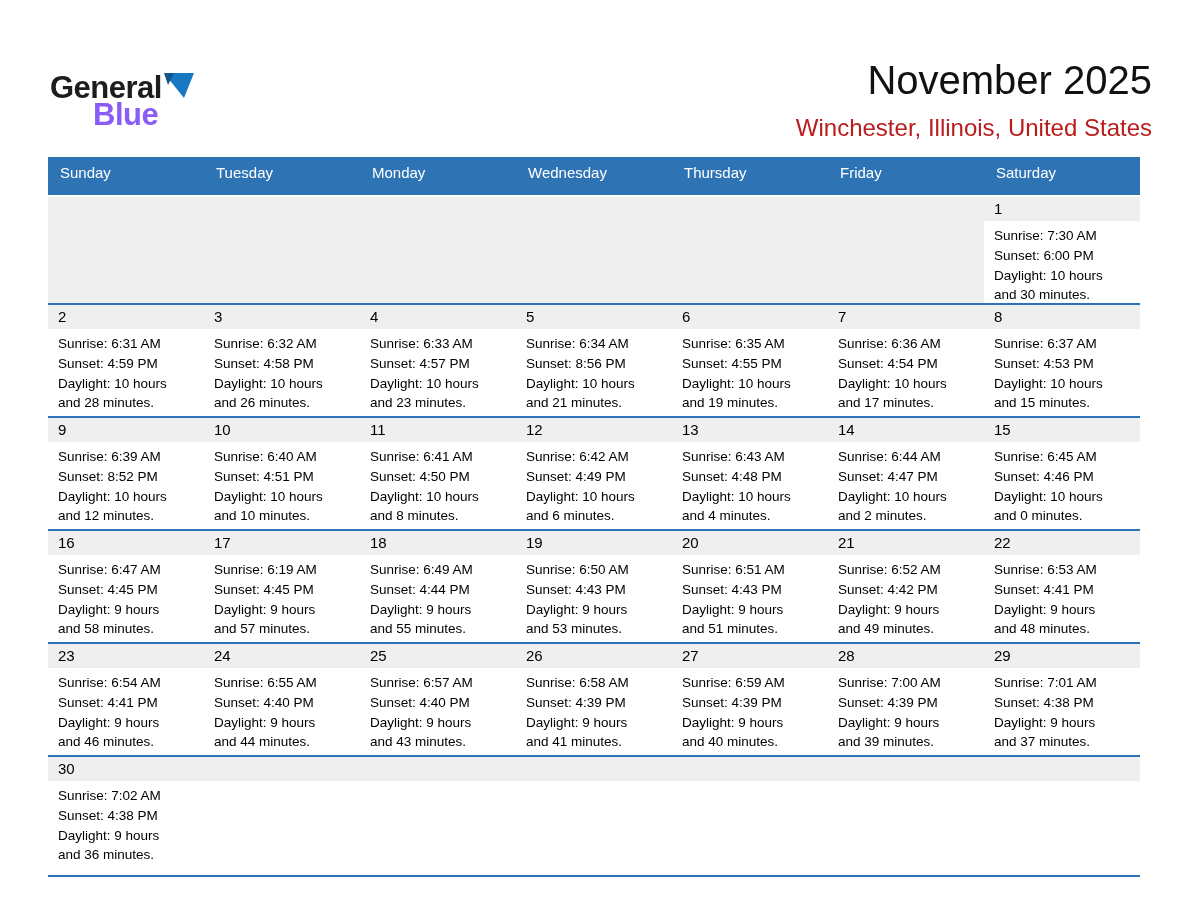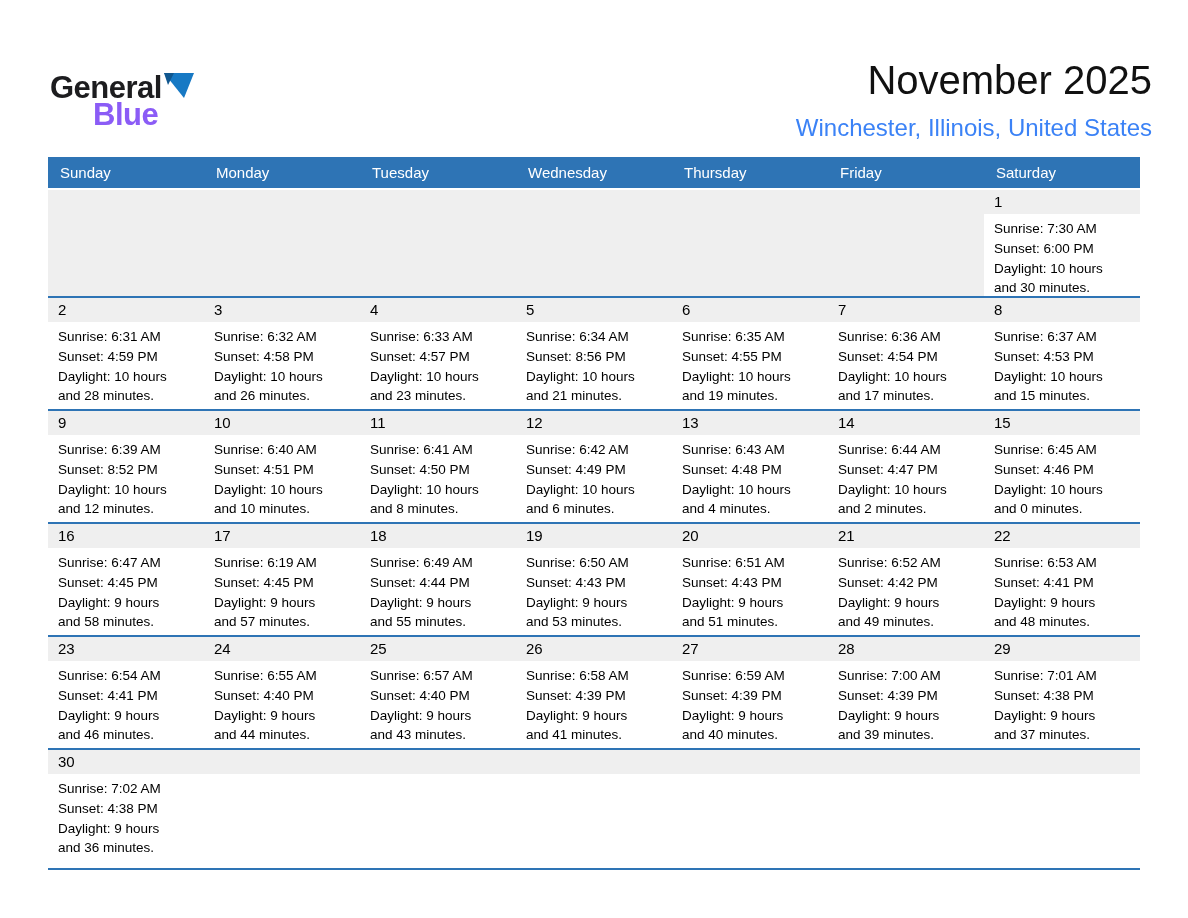--- a/index.html
+++ b/index.html
@@ -18,29 +18,29 @@
   .logo-general {
     font-size: 31px; font-weight: bold; color: #1d1d1f; letter-spacing: -0.5px; line-height: 1;
   }
   .logo-flag { margin-left: 2px; margin-top: 1px; }
   .logo-blue {
     font-size: 31px; font-weight: bold; color: #8b5cf6; letter-spacing: -0.5px;
     line-height: 1; margin-left: 43px; margin-top: -4px;
   }
   .titles { position: absolute; right: 36px; top: 58px; text-align: right; }
   .page-title { font-size: 40px; font-weight: 400; color: #111111; line-height: 1.1; }
-  .page-subtitle { font-size: 24px; font-weight: 400; color: #3b82f6; margin-top: 12px; }
+  .page-subtitle { font-size: 24px; font-weight: 400; color: #b91c1c; margin-top: 12px; }
 
   
   .calendar {
     position: absolute; left: 48px; right: 48px; top: 157px;
     border-bottom: 2px solid #2e74b5;
   }
   .weekday-row {
-    display: flex; background: #2e74b5; height: 31px;
+    display: flex; background: #2e74b5; height: 38px;
   }
   .weekday-cell {
     flex: 1 1 0; color: #ffffff; font-size: 15px; line-height: 31px;
     padding-left: 12px; box-sizing: border-box; overflow: hidden; white-space: nowrap;
   }
   .week {
     display: flex; border-top: 2px solid #2e74b5; height: 111px; background: #ffffff;
   }
   .week:first-of-type { height: 106px; border-top: none; margin-top: 2px; }
   .week:last-of-type { height: 118px; }
@@ -77,22 +77,22 @@
   </div>
 
   <div class="titles">
     <div class="page-title">November 2025</div>
     <div class="page-subtitle">Winchester, Illinois, United States</div>
   </div>
 
   <div class="calendar">
     <div class="weekday-row">
       <div class="weekday-cell">Sunday</div>
+      <div class="weekday-cell">Tuesday</div>
       <div class="weekday-cell">Monday</div>
-      <div class="weekday-cell">Tuesday</div>
       <div class="weekday-cell">Wednesday</div>
       <div class="weekday-cell">Thursday</div>
       <div class="weekday-cell">Friday</div>
       <div class="weekday-cell">Saturday</div>
     </div>
     <div id="weeks">
         <div class="week">
           <div class="cell empty-full">
             <div class="num-strip"></div>
             <div class="cell-body"></div>

